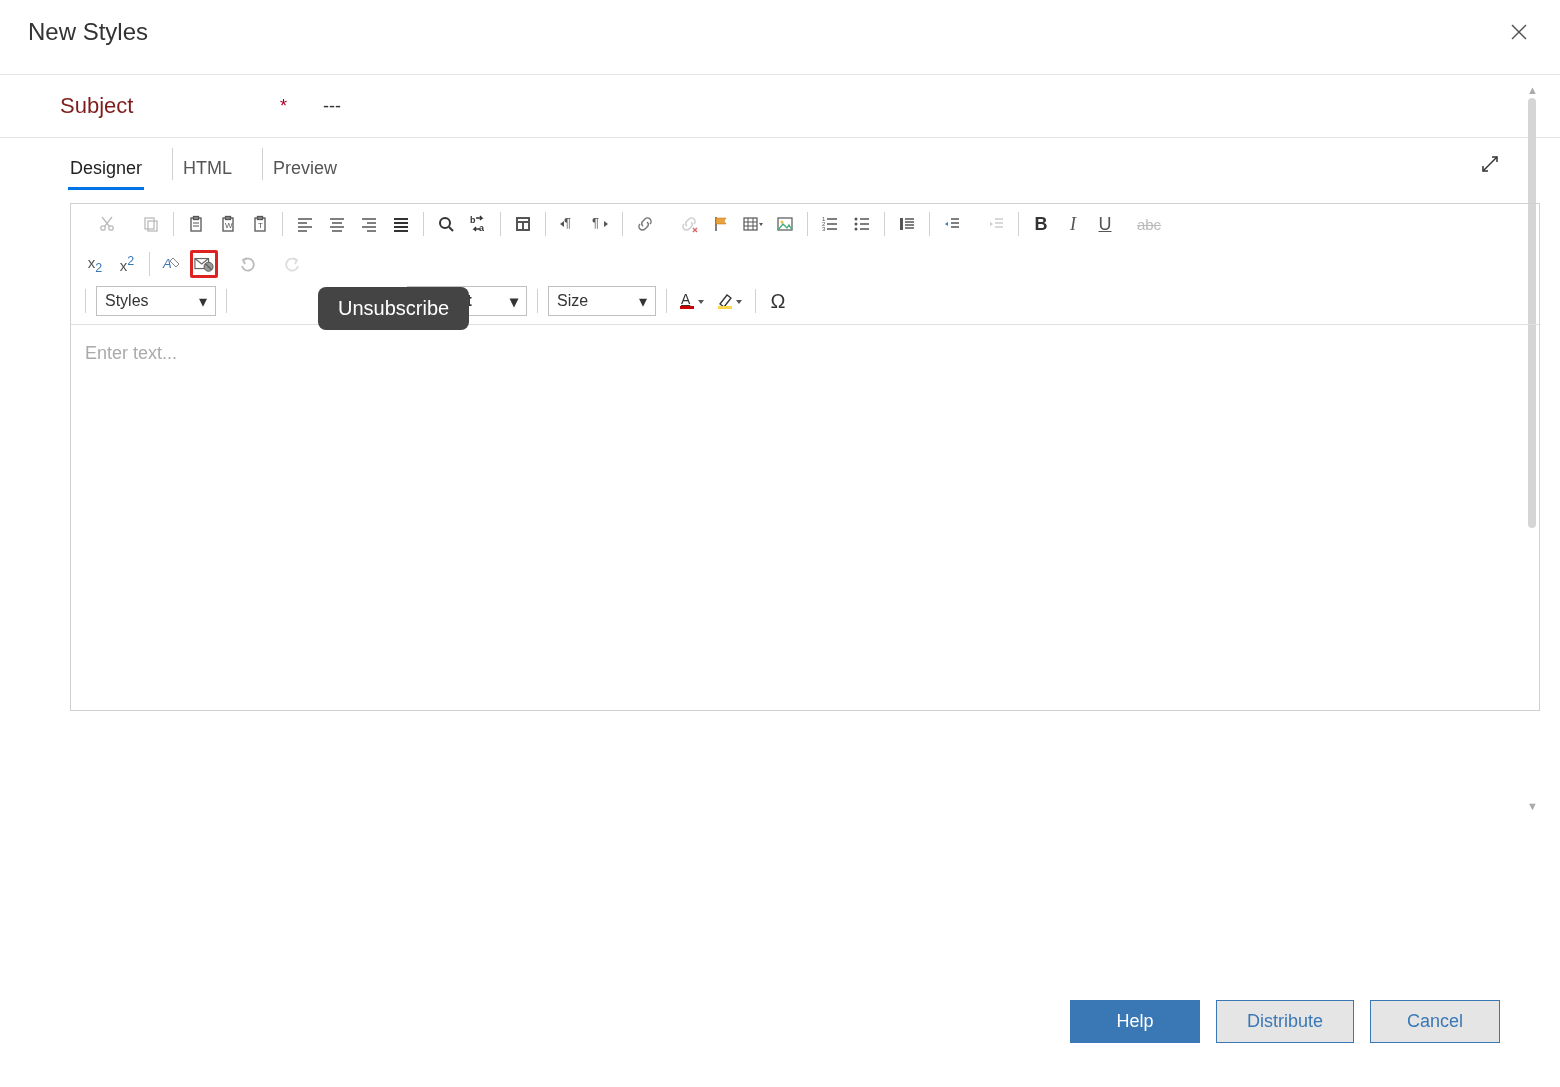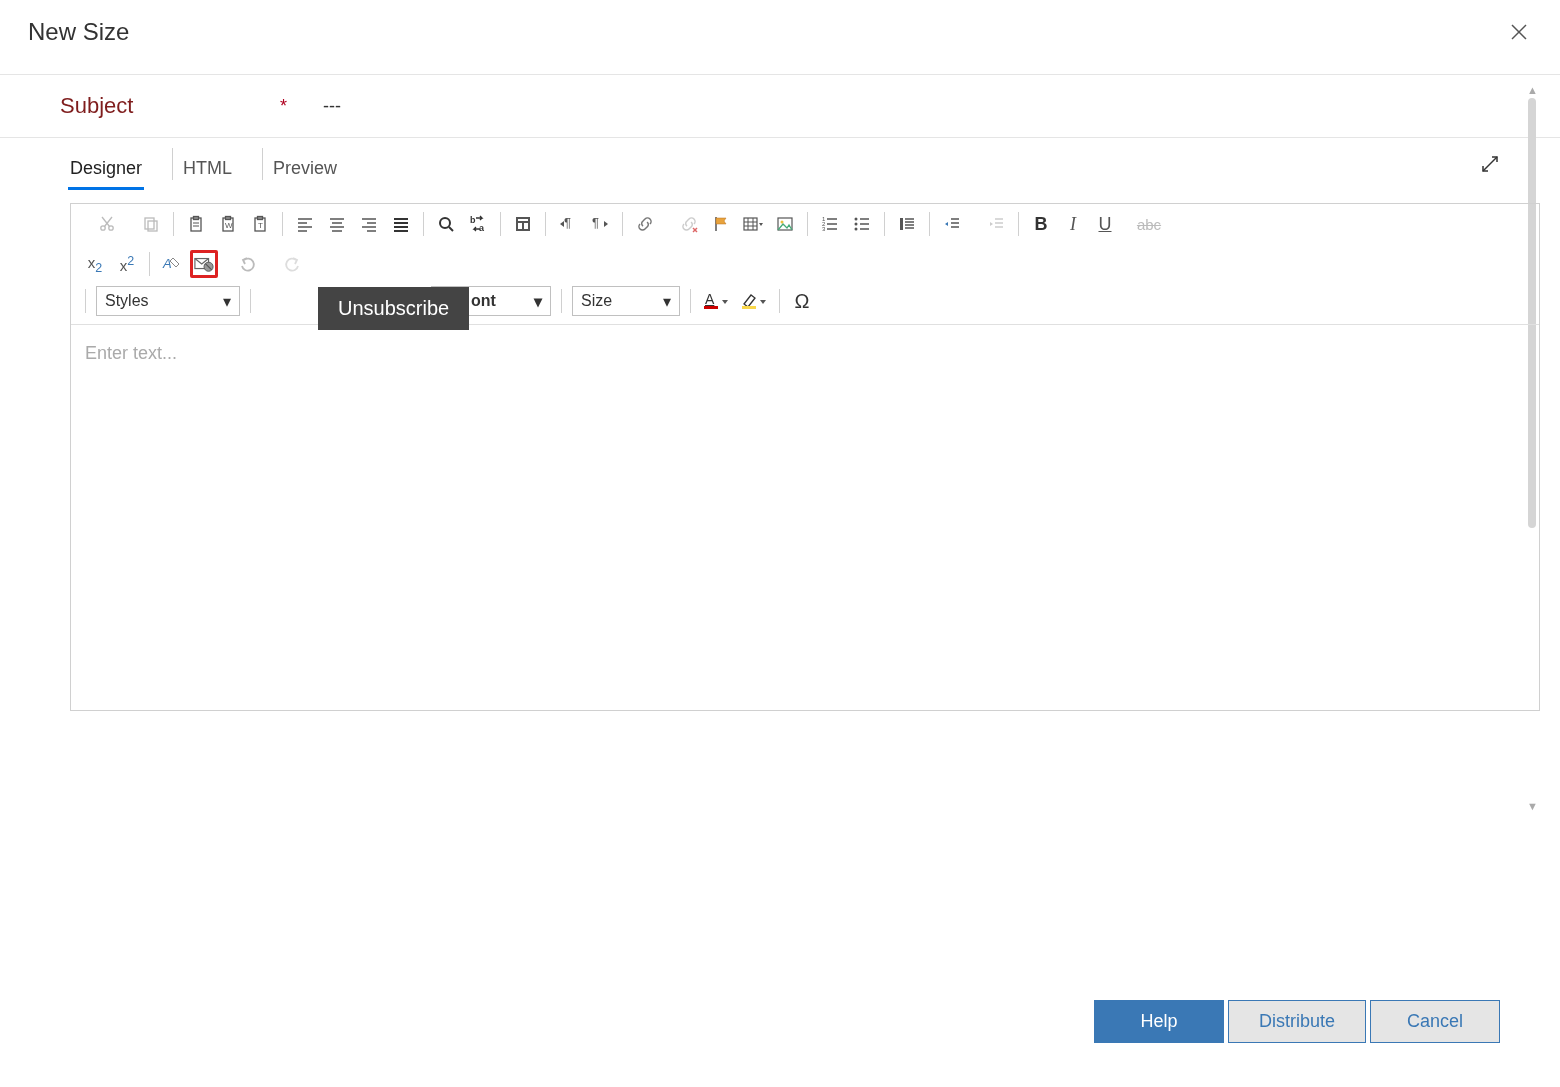--- a/index.html
+++ b/index.html
@@ -145,35 +145,35 @@
     display: flex;
     align-items: center;
     justify-content: space-between;
     padding: 0 8px;
     font-size: 16px;
     color: #333;
     cursor: pointer;
     margin: 0 4px;
   }
   .dropdown .dd-arrow { margin-left: 10px; }
-  .dd-styles { width: 144px; }
+  .dd-styles { width: 120px; }
   .dd-font-partial {
     width: 120px;
     padding-left: 40px;
   }
   .dd-size { width: 108px; }
   .tooltip {
     position: absolute;
     left: 248px;
     top: 84px;
     background: #444;
     color: #fff;
     font-size: 20px;
     padding: 10px 20px;
-    border-radius: 0;
+    border-radius: 8px;
     z-index: 10;
   }
   .editor-area {
     border-top: 1px solid #e0e0e0;
     padding: 18px 14px;
     min-height: 386px;
     font-size: 18px;
     color: #333;
   }
   .editor-area .placeholder { color: #aaa; }
@@ -199,21 +199,21 @@
     font-size: 11px;
     color: #aaa;
   }
   .scroll-arrow-up { top: 84px; }
   .scroll-arrow-down { top: 800px; }
   .footer {
     position: absolute;
     bottom: 44px;
     right: 60px;
     display: flex;
-    gap: 4px;
+    gap: 16px;
   }
   .btn {
     font-size: 18px;
     padding: 10px 30px;
     cursor: pointer;
     border: 1px solid transparent;
     min-width: 130px;
     text-align: center;
   }
   .btn-primary {
@@ -224,21 +224,21 @@
     background: #e5e5e5;
     border: 1px solid #3a78b5;
     color: #3a78b5;
   }
   svg { display: block; }
 </style>
 </head>
 <body>
 
 <div class="dialog-header">
-  <div class="dialog-title">New Size</div>
+  <div class="dialog-title">New Styles</div>
   <div class="close-btn">
     <svg width="18" height="18" viewBox="0 0 18 18">
       <line x1="2" y1="2" x2="16" y2="16" stroke="#555" stroke-width="1.5"></line>
       <line x1="16" y1="2" x2="2" y2="16" stroke="#555" stroke-width="1.5"></line>
     </svg>
   </div>
 </div>
 
 <div class="top-field-border"></div>
 <div class="header-rule"></div>

